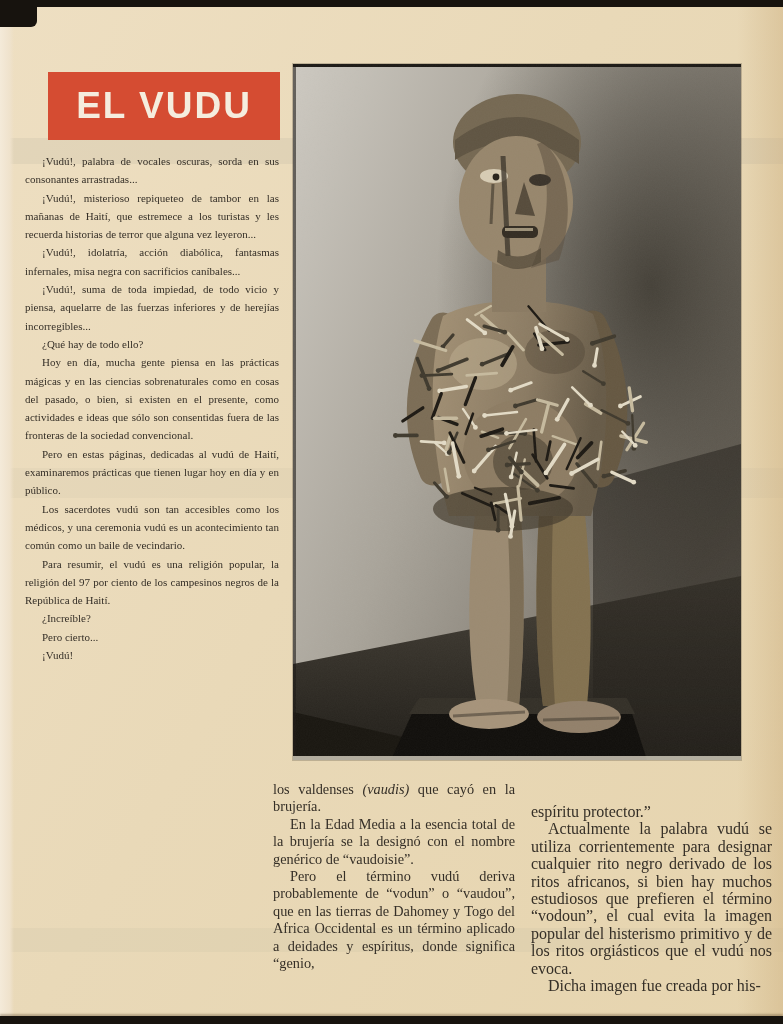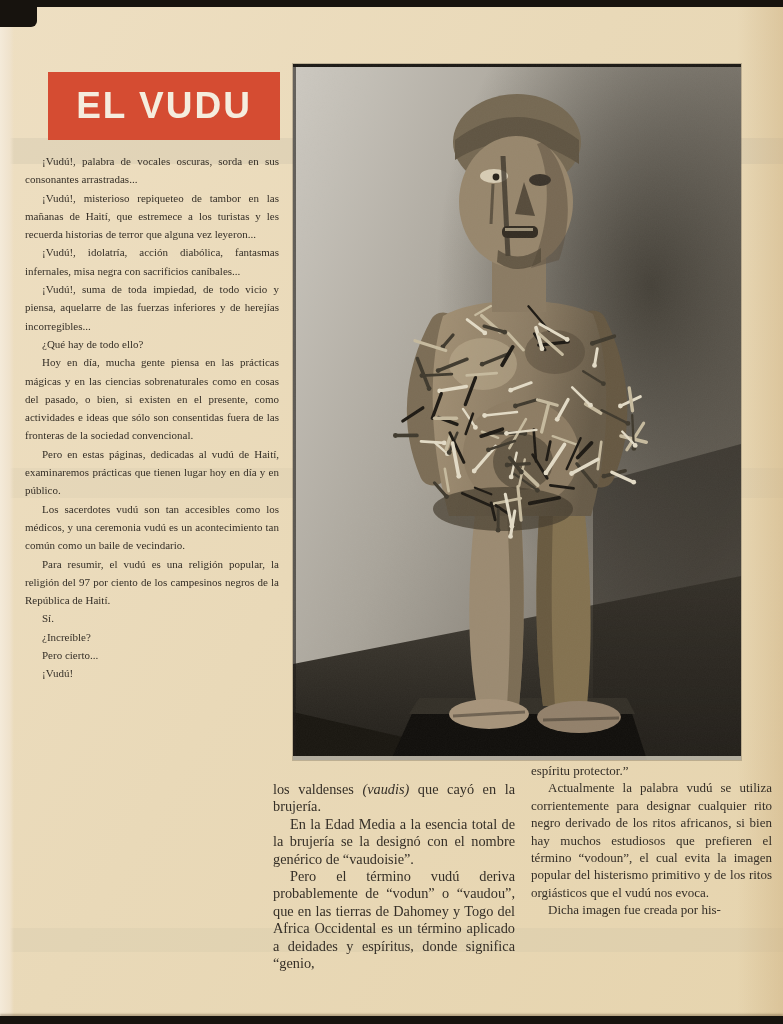--- a/index.html
+++ b/index.html
@@ -31,21 +31,21 @@
   .title-box .t1{font-size:37px;line-height:36px;letter-spacing:2px;transform:scaleY(1.02);}
   .title-box .t2{font-size:19px;line-height:22px;letter-spacing:1px;}
 
   
   .col{position:absolute;text-align:justify;}
   .col p{margin:0;}
   .col p.indent{text-indent:17px;}
   .col .ital{font-style:italic;}
   .col-left{left:25px;top:152px;width:254px;font-size:11px;line-height:18.3px;}
   .col-mid{left:273px;top:781px;width:242px;font-size:14.3px;line-height:17.4px;}
-  .col-right{left:531px;top:762px;width:241px;font-size:13px;line-height:17.4px;}
+  .col-right{left:531px;top:803px;width:241px;font-size:16px;line-height:17.4px;}
 
   
   .photo{position:absolute;left:293px;top:64px;width:448px;height:696px;margin:0;
     box-shadow:0 0 0 1px rgba(60,50,40,.25);}
   .photo svg{display:block;width:100%;height:100%;}
 </style>
 </head>
 <body>
 
 <div class="page">
@@ -63,21 +63,20 @@
   <div class="col col-left">
       <p class="indent"><span>¡Vudú!, palabra de vocales oscuras, sorda en sus consonantes arrastradas...</span></p>
       <p class="indent"><span>¡Vudú!, misterioso repiqueteo de tambor en las mañanas de Haití, que estremece a los turistas y les recuerda historias de terror que alguna vez leyeron...</span></p>
       <p class="indent"><span>¡Vudú!, idolatría, acción diabólica, fantasmas infernales, misa negra con sacrificios caníbales...</span></p>
       <p class="indent"><span>¡Vudú!, suma de toda impiedad, de todo vicio y piensa, aquelarre de las fuerzas inferiores y de herejías incorregibles...</span></p>
       <p class="indent"><span>¿Qué hay de todo ello?</span></p>
       <p class="indent"><span>Hoy en día, mucha gente piensa en las prácticas mágicas y en las ciencias sobrenaturales como en cosas del pasado, o bien, si existen en el presente, como actividades e ideas que sólo son consentidas fuera de las fronteras de la sociedad convencional.</span></p>
       <p class="indent"><span>Pero en estas páginas, dedicadas al vudú de Haití, examinaremos prácticas que tienen lugar hoy en día y en público.</span></p>
       <p class="indent"><span>Los sacerdotes vudú son tan accesibles como los médicos, y una ceremonia vudú es un acontecimiento tan común como un baile de vecindario.</span></p>
       <p class="indent"><span>Para resumir, el vudú es una religión popular, la religión del 97 por ciento de los campesinos negros de la República de Haití.</span></p>
-      <p class="indent"><span>Sí.</span></p>
       <p class="indent"><span>¿Increíble?</span></p>
       <p class="indent"><span>Pero cierto...</span></p>
       <p class="indent"><span>¡Vudú!</span></p>
     </div>
 
   <figure class="photo">
     <svg viewBox="0 0 448 696" preserveAspectRatio="none">
       <defs>
         <linearGradient id="wallg" x1="0" y1="0" x2="1" y2="0.55">
           <stop offset="0" stop-color="#cdc9c1"></stop>

